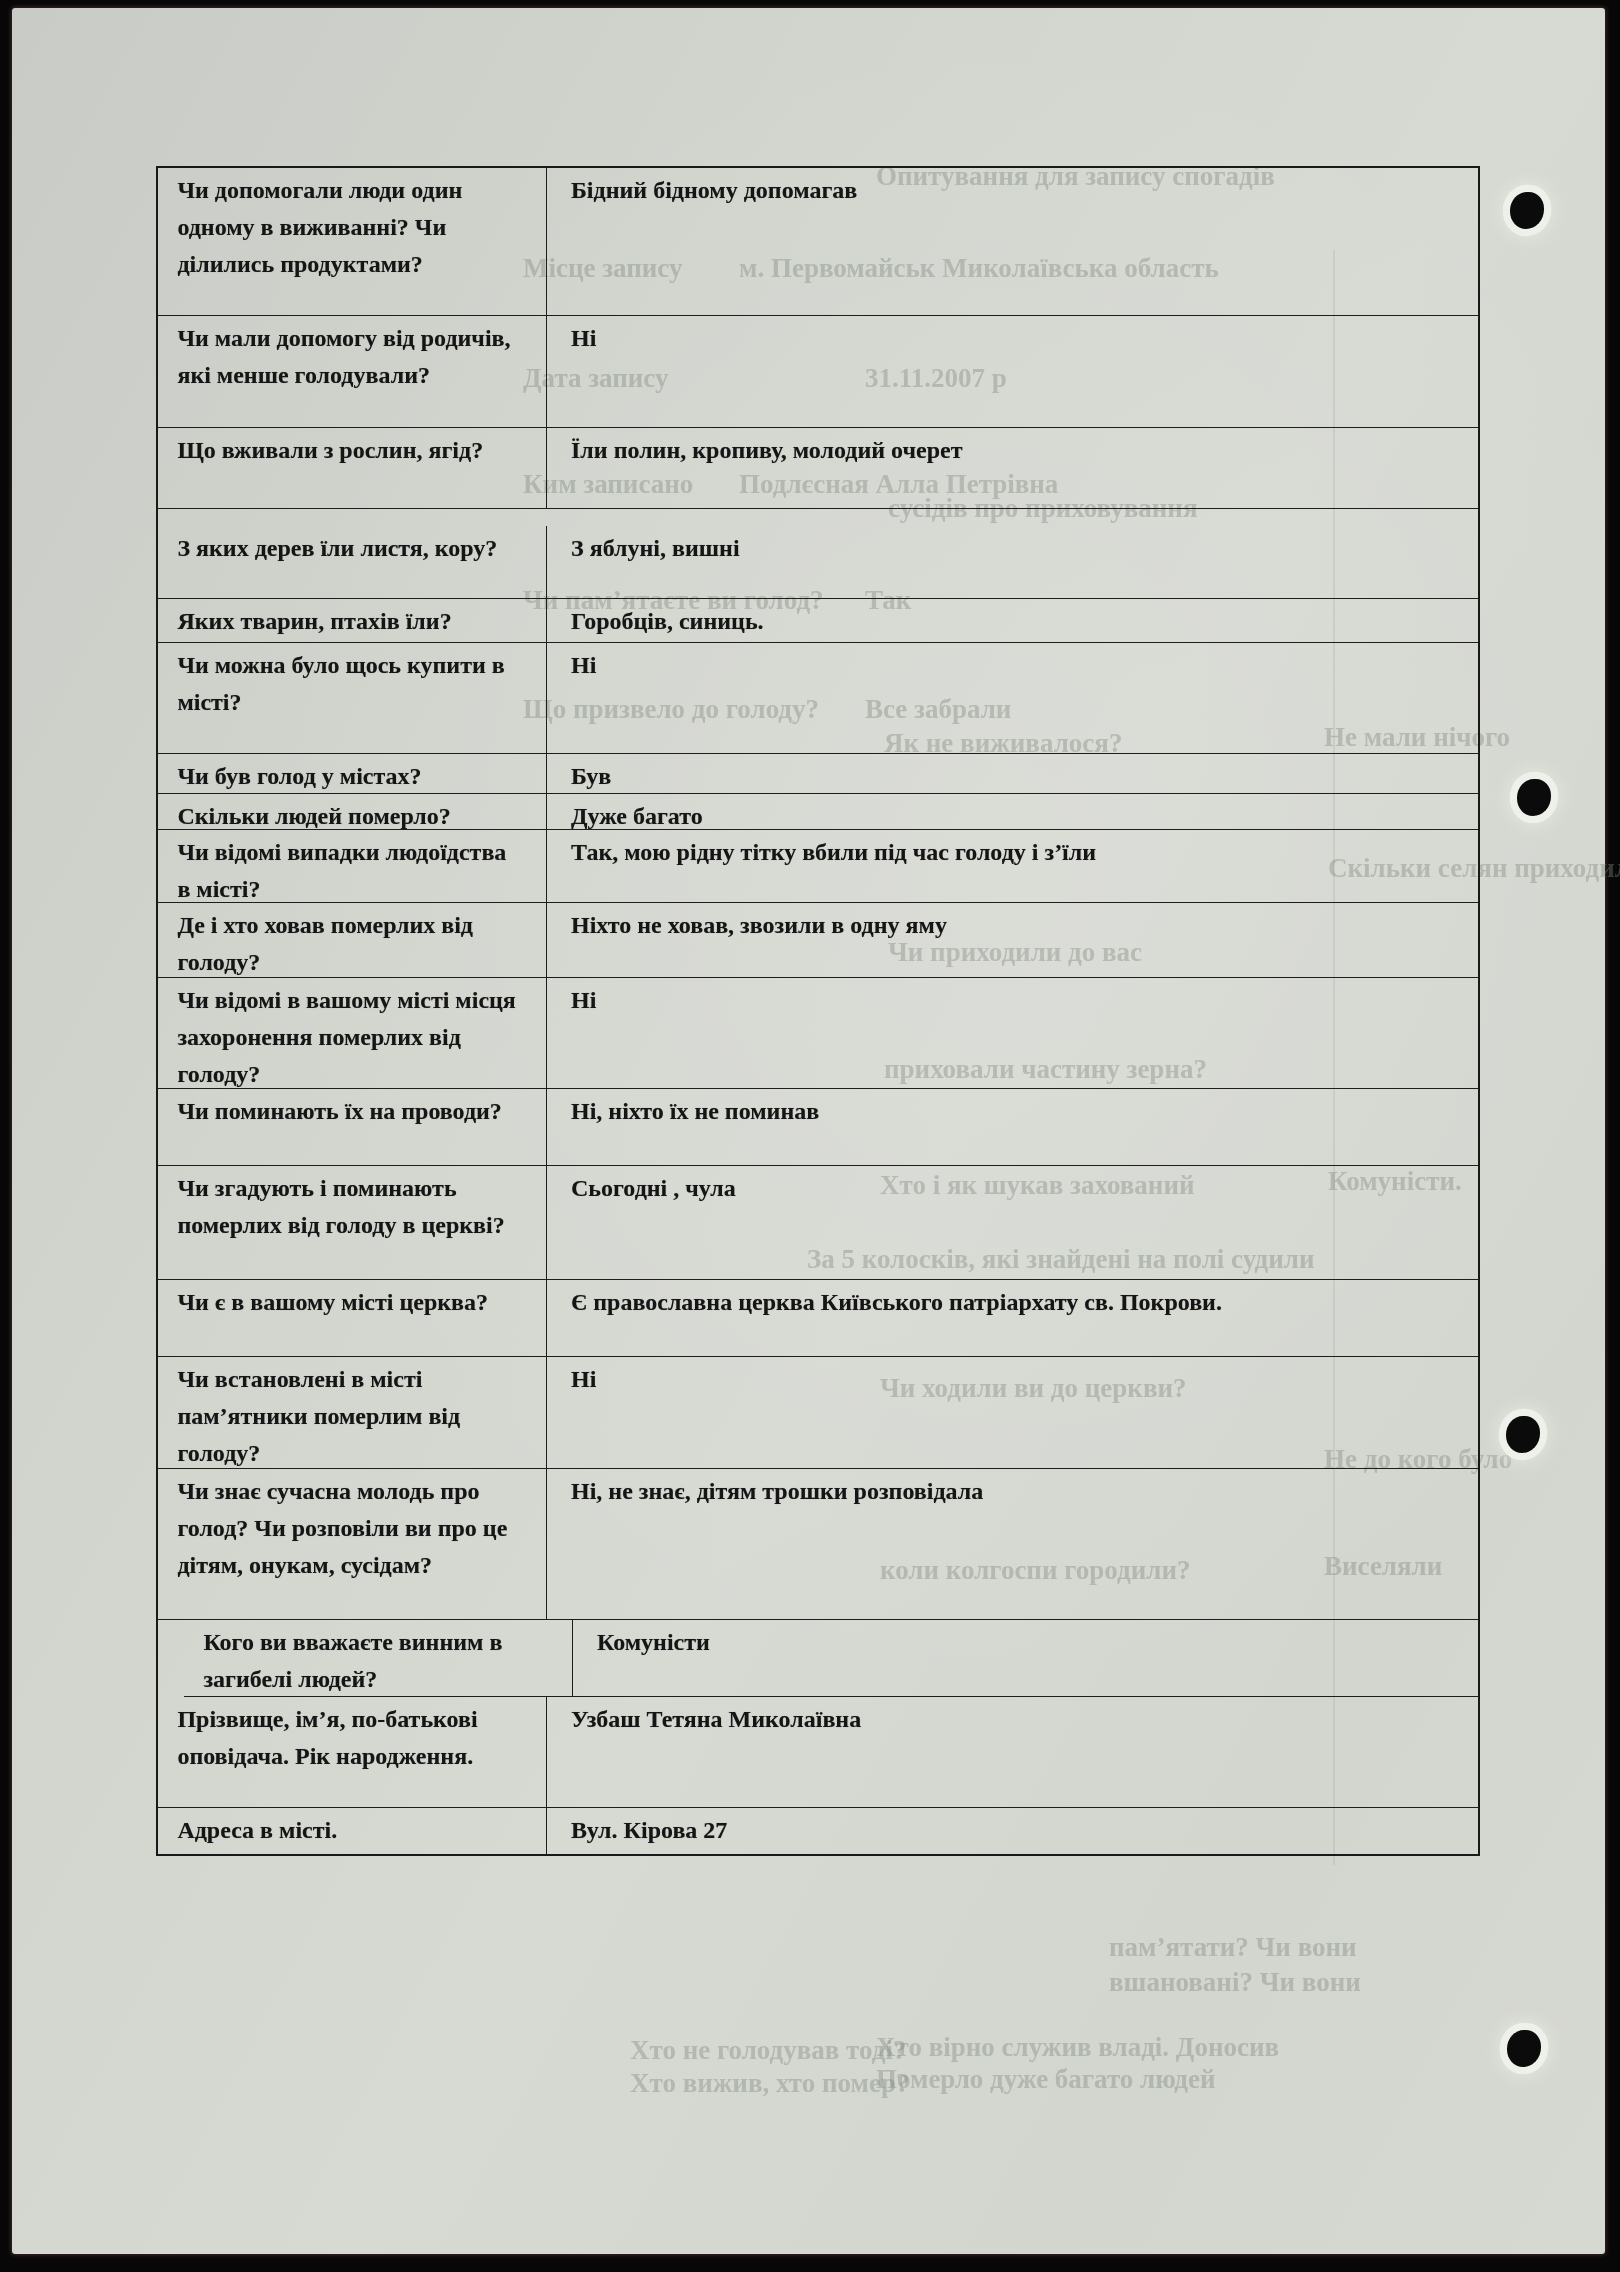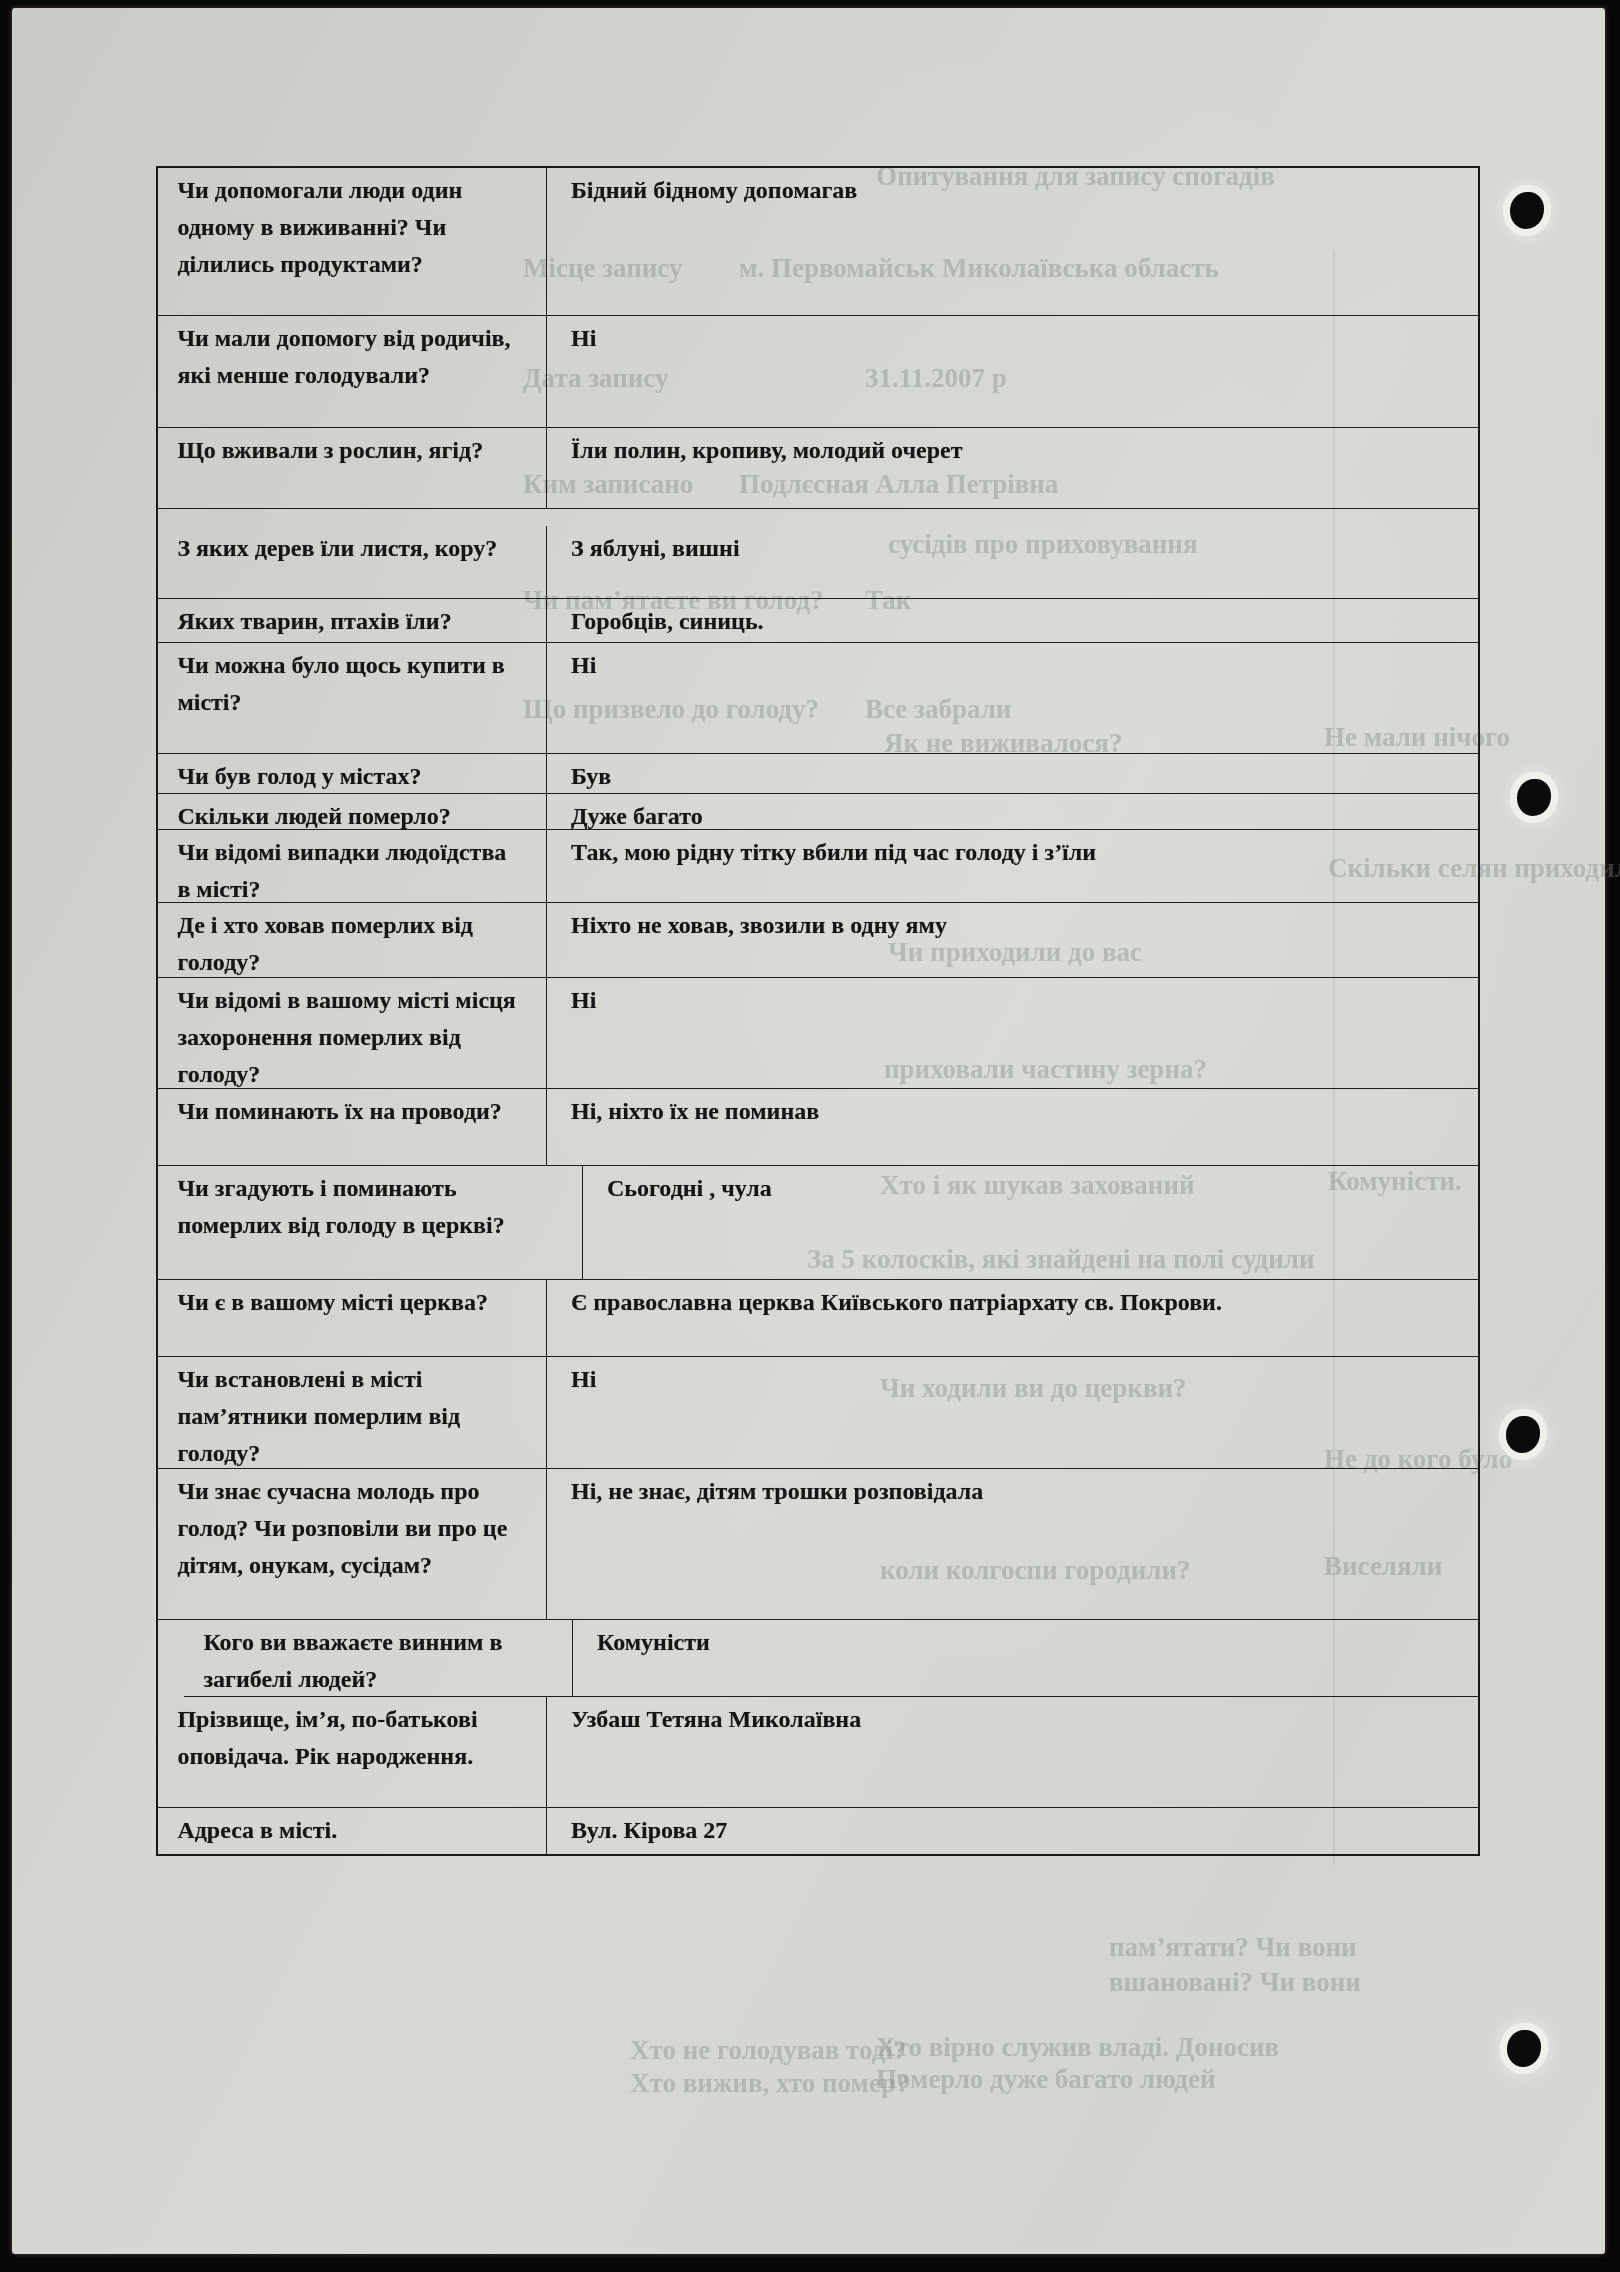--- a/index.html
+++ b/index.html
@@ -66,21 +66,21 @@
 <div class="paper">
   <div class="ghost-vline"></div>
   <div id="ghost-layer">
       <div class="ghost-line" style="left: 864px; top: 152px;">Опитування для запису спогадів</div>
       <div class="ghost-line" style="left: 511px; top: 244px;">Місце запису</div>
       <div class="ghost-line" style="left: 727px; top: 244px;">м. Первомайськ Миколаївська область</div>
       <div class="ghost-line" style="left: 511px; top: 354px;">Дата запису</div>
       <div class="ghost-line" style="left: 853px; top: 354px;">31.11.2007 р</div>
       <div class="ghost-line" style="left: 511px; top: 460px;">Ким записано</div>
       <div class="ghost-line" style="left: 727px; top: 460px;">Подлєсная Алла Петрівна</div>
-      <div class="ghost-line" style="left: 876px; top: 484px; margin-top: 36px;">сусідів про приховування</div>
+      <div class="ghost-line" style="left: 876px; top: 484px;">сусідів про приховування</div>
       <div class="ghost-line" style="left: 511px; top: 576px;">Чи пам’ятаєте ви голод?</div>
       <div class="ghost-line" style="left: 853px; top: 576px; text-align: center;">Так</div>
       <div class="ghost-line" style="left: 511px; top: 685px;">Що призвело до голоду?</div>
       <div class="ghost-line" style="left: 853px; top: 685px;">Все забрали</div>
       <div class="ghost-line" style="left: 872px; top: 719px;">Як не виживалося?</div>
       <div class="ghost-line" style="left: 1312px; top: 713px;">Не мали нічого</div>
       <div class="ghost-line" style="left: 1316px; top: 844px;">Скільки селян приходило</div>
       <div class="ghost-line" style="left: 876px; top: 928px;">Чи приходили до вас</div>
       <div class="ghost-line" style="left: 872px; top: 1045px;">приховали частину зерна?</div>
       <div class="ghost-line" style="left: 868px; top: 1161px;">Хто і як шукав захований</div>
@@ -152,21 +152,21 @@
   <div class="qa-row" style="height: 111px;">
     <div class="cell cell-q">Чи відомі в вашому місті місця захоронення померлих від голоду?</div>
     <div class="cell cell-a">Ні</div>
   </div>
 
   <div class="qa-row" style="height: 77px;">
     <div class="cell cell-q">Чи поминають їх на проводи?</div>
     <div class="cell cell-a">Ні, ніхто їх не поминав</div>
   </div>
 
-  <div class="qa-row" style="height: 114px; gap: 36px;">
+  <div class="qa-row" style="height: 114px;">
     <div class="cell cell-q">Чи згадують і поминають померлих від голоду в церкві?</div>
     <div class="cell cell-a">Сьогодні , чула</div>
   </div>
 
   <div class="qa-row" style="height: 77px;">
     <div class="cell cell-q">Чи є в вашому місті церква?</div>
     <div class="cell cell-a">Є православна церква Київського патріархату св. Покрови.</div>
   </div>
 
   <div class="qa-row" style="height: 112px;">

